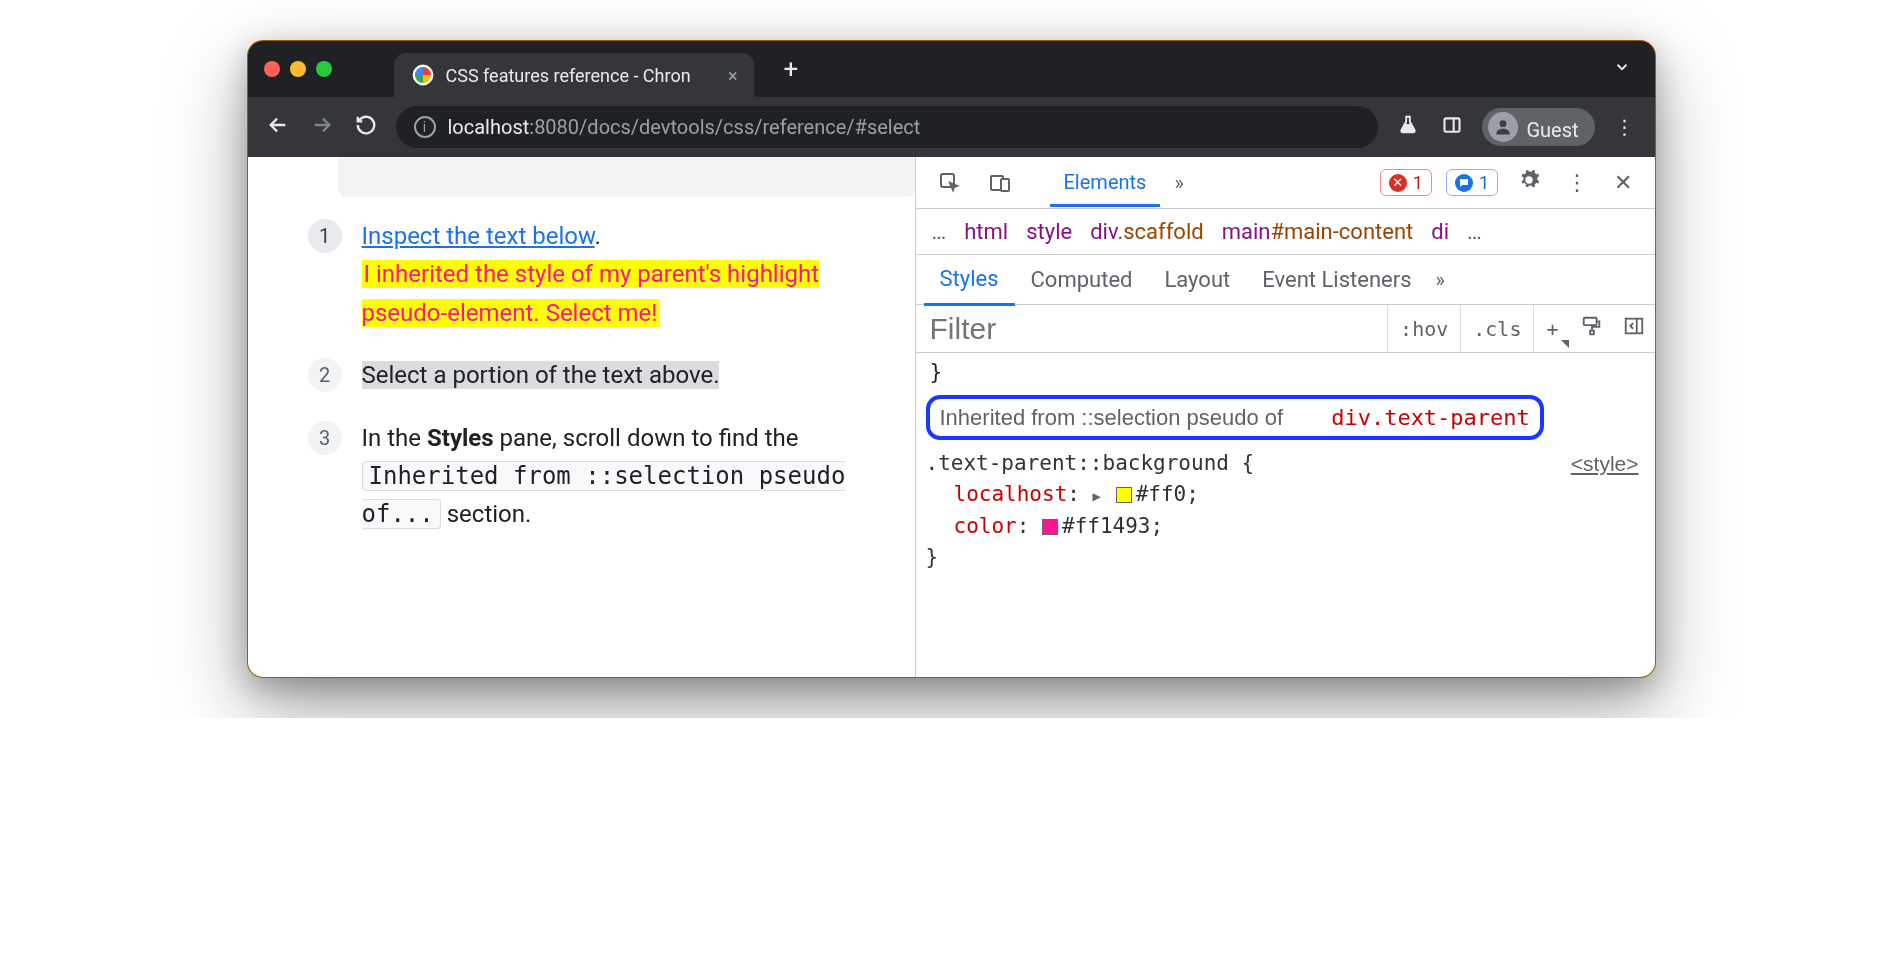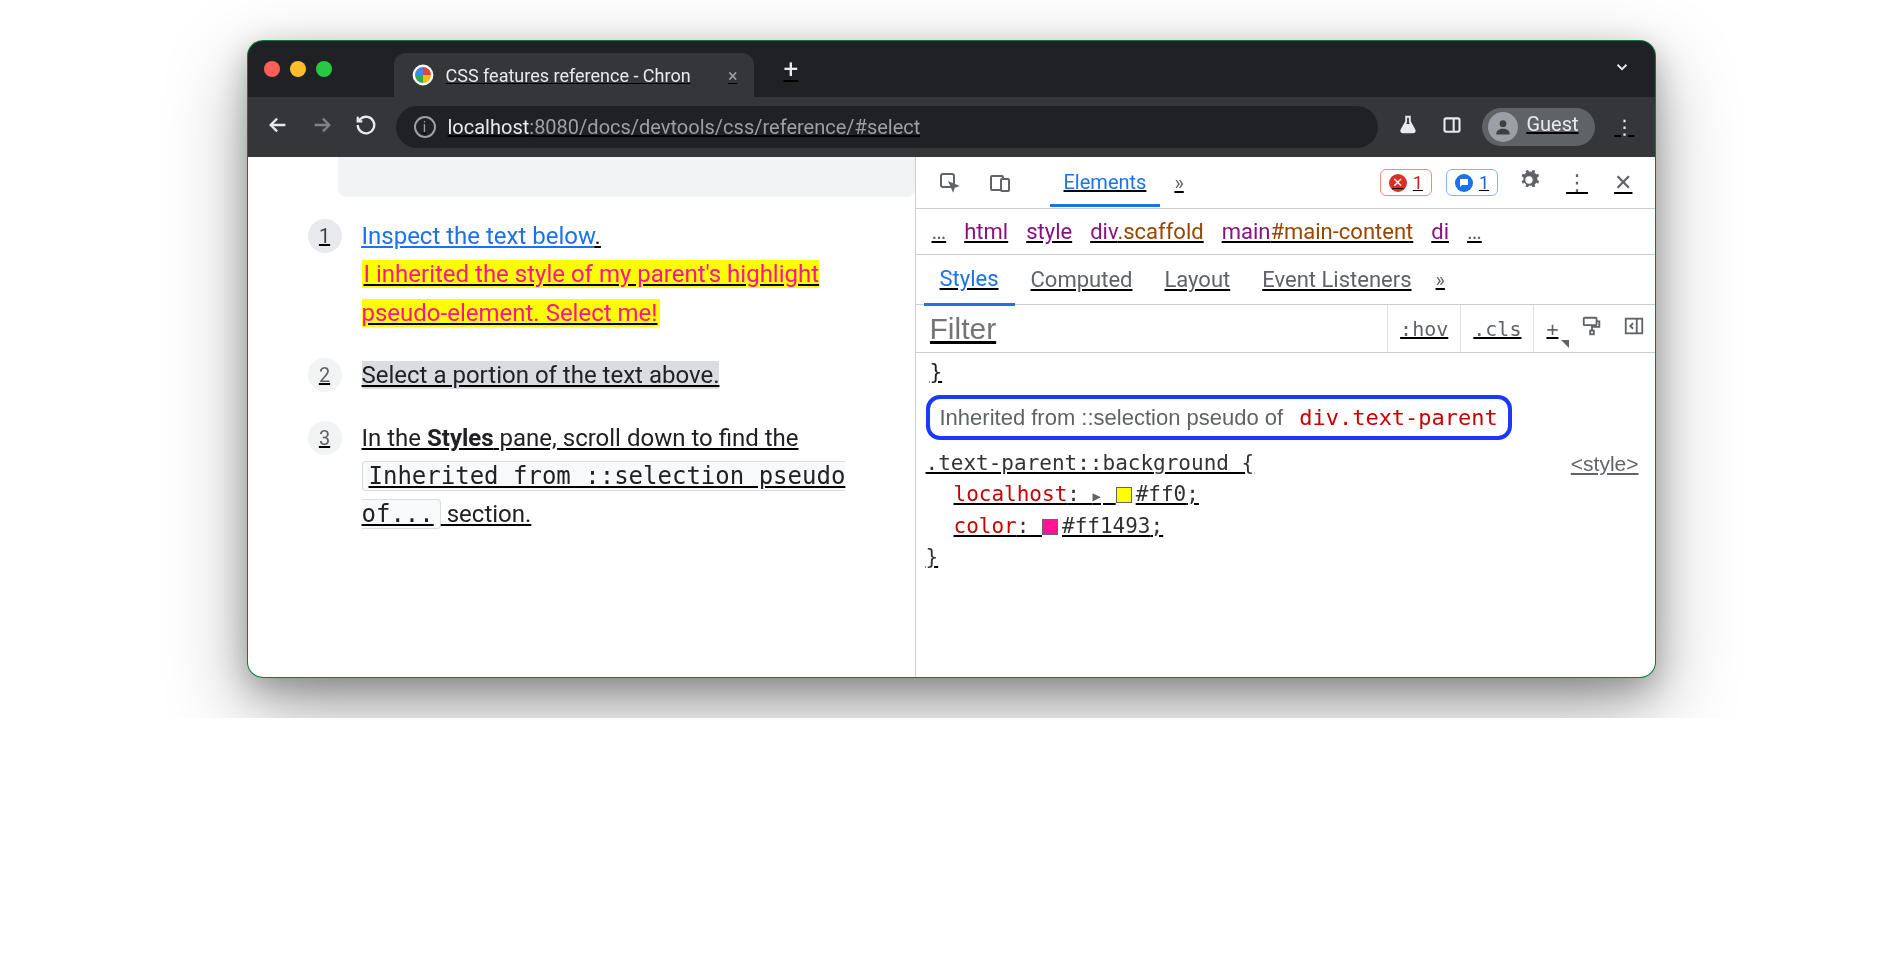--- a/index.html
+++ b/index.html
@@ -9,23 +9,22 @@
     display: flex;
     justify-content: center;
     align-items: flex-start;
     padding: 40px;
   }
   .window {
     width: 1409px;
     border-radius: 16px;
     overflow: hidden;
     box-shadow: 0 30px 80px rgba(0,0,0,0.35), 0 10px 30px rgba(0,0,0,0.25);
-    background: #15803d;
+    background: #a16207;
     border: 1px solid rgba(0,0,0,0.05);
-    text-decoration: underline;
   }
   
   .titlebar {
     background: #202124;
     height: 56px;
     display: flex;
     align-items: center;
     padding: 0 16px;
     gap: 12px;
   }
@@ -79,21 +78,21 @@
     gap: 12px;
     color: #9aa0a6;
     font-size: 20px;
   }
   .omniinfo { width: 22px; height: 22px; border: 2px solid #9aa0a6; border-radius: 50%; display:flex; align-items:center; justify-content:center; font-size: 14px; }
   .omni-host { color: #e8eaed; }
   .omni-path { color: #9aa0a6; }
   .tbicon { color: #e8eaed; width: 28px; text-align:center; cursor:pointer; font-size: 20px; }
   .guest {
     background: #5f6368; border-radius: 24px; padding: 4px 16px 4px 6px;
-    display:flex; align-items:flex-start; gap:8px; color:#e8eaed; font-size:20px;
+    display:flex; align-items:flex-end; gap:8px; color:#e8eaed; font-size:20px;
   }
   .avatar { width: 30px; height: 30px; border-radius: 50%; background: #9aa0a6; display:flex; align-items:center; justify-content:center; }
   .avatar svg { width: 20px; height: 20px; fill: #3c4043; }
   
   .split { display: flex; height: 520px; }
   .page { flex: 1; background: #fff; padding: 20px 50px 20px 60px; overflow: hidden; }
   .page-topbox { background: #f1f3f4; height: 40px; margin: -20px -50px 20px 30px; border-radius: 0 0 8px 8px; }
   ol.steps { list-style: none; }
   ol.steps li { display: flex; gap: 20px; margin-bottom: 24px; font-size: 24px; color: #202124; line-height: 1.6; }
   .stepnum {
@@ -130,24 +129,24 @@
   .stab.active { color:#1a73e8; border-bottom: 3px solid #1a73e8; margin-bottom:-1px; }
   .stylesbar { display:flex; align-items:center; border-bottom:1px solid #cbcdd1; height:48px; }
   .filter { flex:1; border:none; padding: 0 14px; font-size: 30px; color:#5f6368; outline:none; }
   .sbtn { padding: 0 12px; color:#5f6368; cursor:pointer; font-size: 20px; border-left: 1px solid #e0e0e0; height:100%; display:flex; align-items:center; font-family: ui-monospace, monospace; }
   .sicn { padding: 0 10px; color:#5f6368; cursor:pointer; }
   .stylesbody { padding: 4px 10px; font-family: ui-monospace, Menlo, monospace; font-size: 21px; line-height:1.5; }
   .brace { color:#202124; padding-left: 4px;}
   .inherit-row {
     border: 4px solid #1a38ff; border-radius: 14px;
     padding: 2px 10px; margin: 6px 0 8px 0;
-    color:#5f6368; display:inline-flex; align-items:flex-start; gap:16px;
+    color:#5f6368; display:inline-flex; align-items:flex-start; gap:24px;
     font-family: -apple-system, sans-serif; font-size: 22px;
   }
-  .inherit-row .sel { color:#c80000; font-family: ui-monospace, monospace; }
+  .inherit-row .sel { color:#c80000; font-family: ui-monospace, monospace; margin-left: 24px; }
   .rule { position: relative; }
   .rule .src { position:absolute; right: 6px; top: 0; color:#5f6368; text-decoration: underline; font-family: -apple-system, sans-serif; text-align: center; }
   .prop { padding-left: 28px; }
   .pname { color:#c80000; }
   .pval { color:#303030; }
   .sw { display:inline-block; width:16px; height:16px; border:1px solid #666; vertical-align: -2px; margin-right:4px; }
   .tri { color:#5f6368; font-size: 14px; margin-right:2px; }
 </style>
 </head>
 <body>

